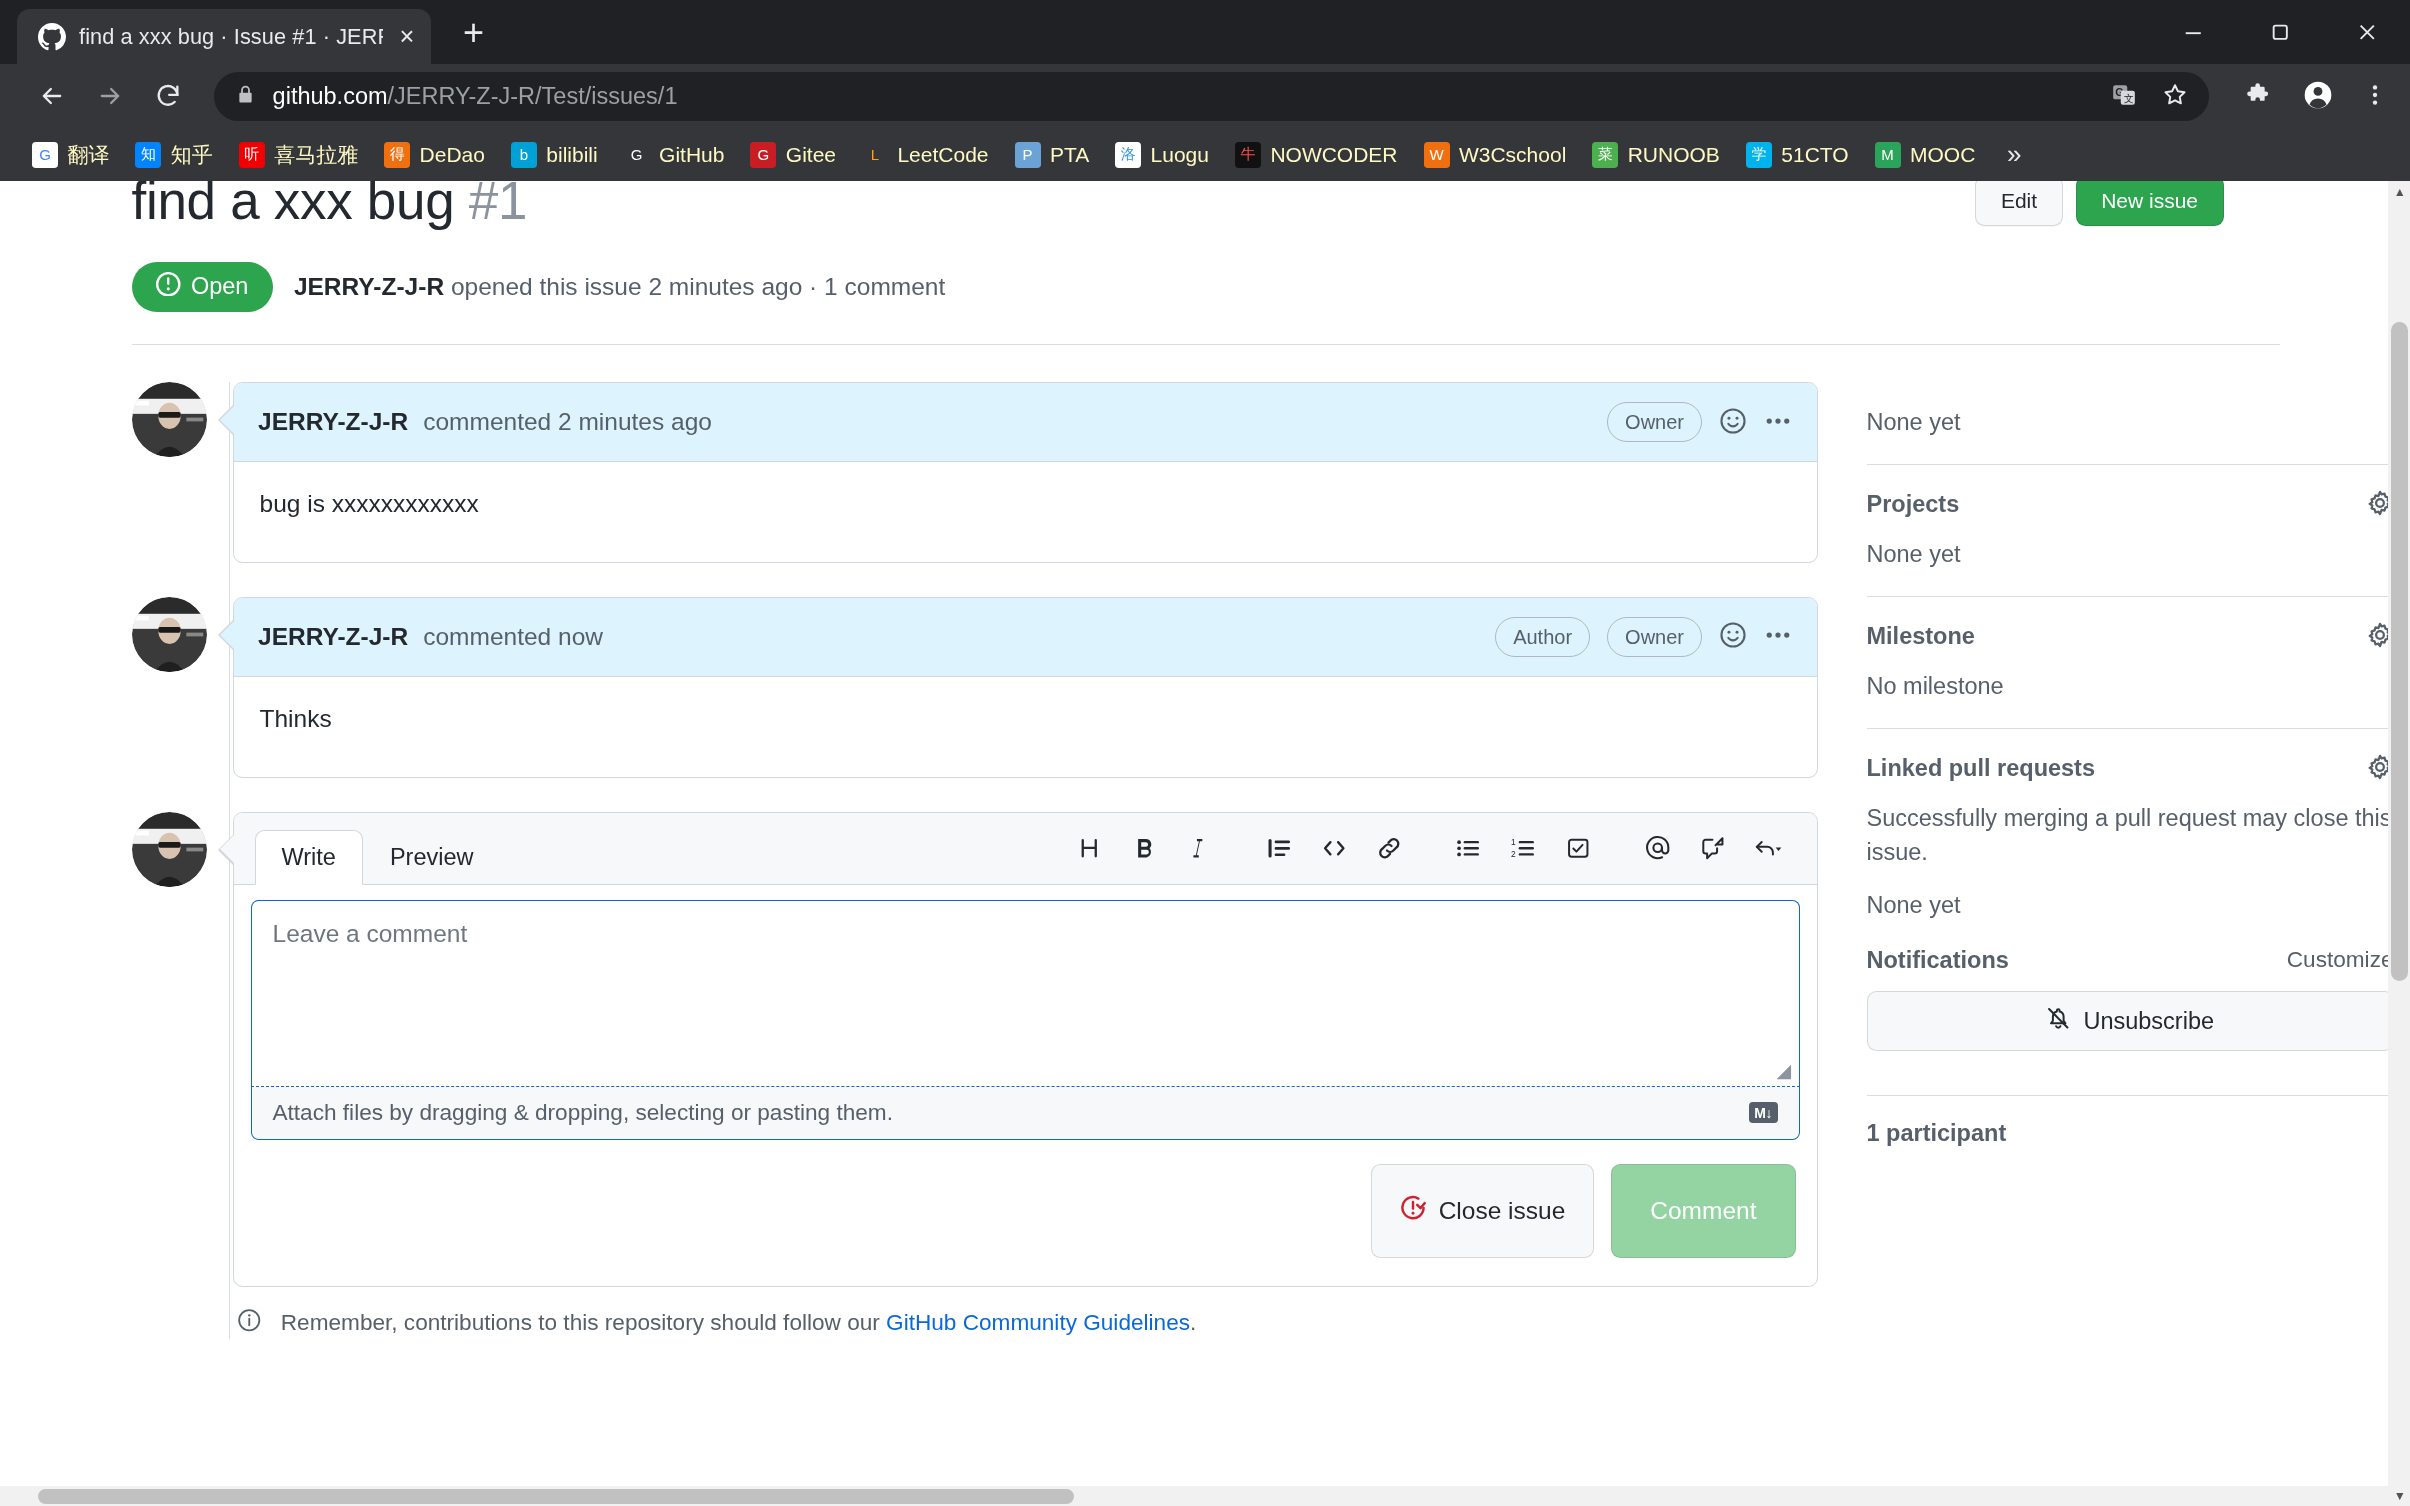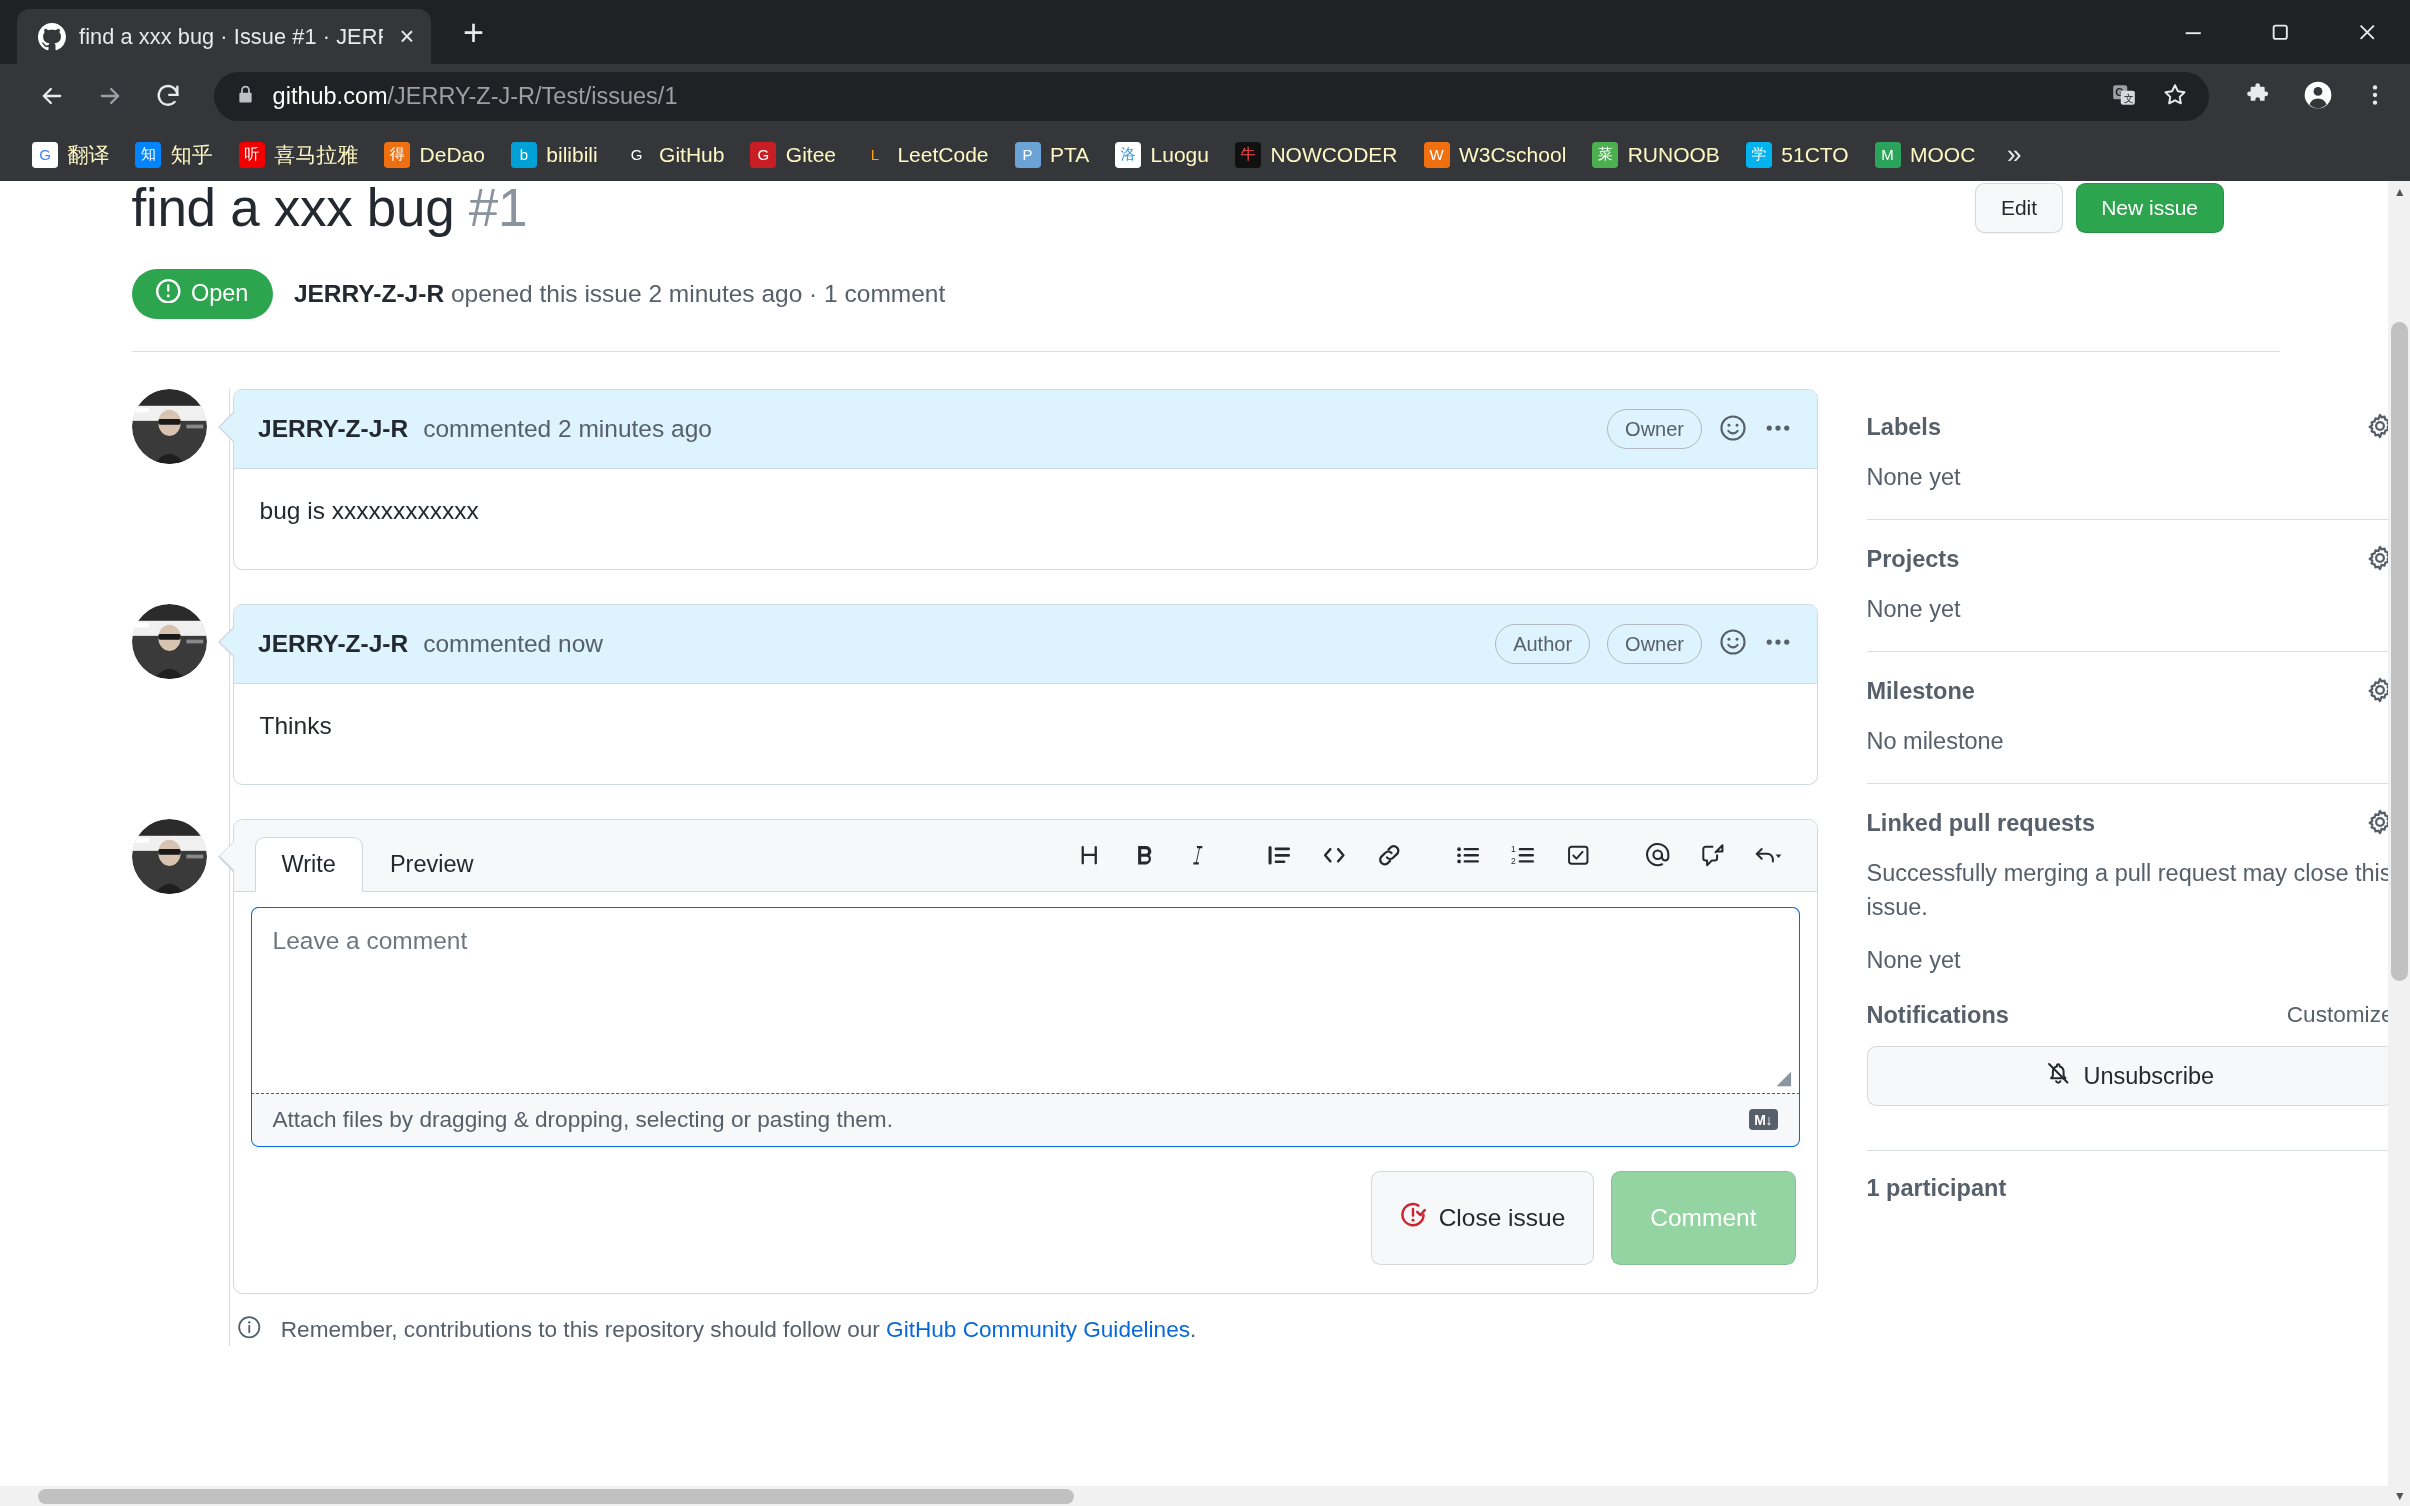--- a/index.html
+++ b/index.html
@@ -53,21 +53,21 @@
   }
   .bm { display: flex; align-items: center; gap: 9.4px; padding: 0 13px; height: 41px; white-space: nowrap; }
   .bm-label { color: #fef9c3; font-size: 21px; }
   .bm-ico { width: 26px; height: 26px; border-radius: 3.8px; flex: 0 0 26px; display: flex;
             align-items: center; justify-content: center; font-size: 15px; color:#fff; overflow:hidden;}
   .bm-overflow { color: #e8eaed; font-size: 26px; margin-left: 9.4px; padding: 0 9.4px; }
 
   
   .page { flex: 1; background: #ffffff; position: relative; overflow: hidden; }
   .page-inner { position: absolute; left: 0; top: -17px; width: 2411px; }
-  .container { width: 2260px; margin: 11px auto; padding: 0 56px; display: block; }
+  .container { width: 2260px; margin: 4px auto; padding: 0 56px; display: block; }
 
   .issue-head { display: flex; align-items: flex-start; padding-top: 0; position: relative; }
   .issue-title {
     font-size: 53px; font-weight: 400; color: #24292f; line-height: 1.25;
     letter-spacing: -0.3px;
   }
   .issue-num { color: #8b949e; font-weight: 300; }
   .head-actions { position: absolute; right: 56px; top: 7.5px; display: flex; gap: 13px; }
   .btn {
     border: 0.9px solid rgba(27,31,36,.15); border-radius: 9.4px; font-size: 21px;
@@ -666,27 +666,20 @@
                 </span>
                 <span><span>Remember, contributions to this repository should follow our </span><a href="#">GitHub Community Guidelines</a><span>.</span></span>
               </div>
             </div>
 
           </div>
 
           <div class="col-side">
             <div id="sidebar-host">
                 <div class="side-sec">
-                  <div class="side-head">
-                    <span class="side-title">Labels</span>
-                    <span class="gear"><svg width="28" height="28" viewBox="0 0 16 16" fill="none" stroke="#57606a" stroke-width="1.3">
-                        <circle cx="8" cy="8" r="2.2"></circle>
-                        <path d="M8 1.6l.9 1.5 1.7-.4.5 1.7 1.7.5-.4 1.7 1.5.9-1.5.9.4 1.7-1.7.5-.5 1.7-1.7-.4L8 14.4l-.9-1.5-1.7.4-.5-1.7-1.7-.5.4-1.7L2.1 8.5l1.5-.9-.4-1.7 1.7-.5.5-1.7 1.7.4z" stroke-linejoin="round"></path>
-                      </svg></span>
-                  </div>
                   <div class="side-text">None yet</div>
                 </div>
                 <div class="side-sec">
                   <div class="side-head">
                     <span class="side-title">Projects</span>
                     <span class="gear"><svg width="28" height="28" viewBox="0 0 16 16" fill="none" stroke="#57606a" stroke-width="1.3">
                         <circle cx="8" cy="8" r="2.2"></circle>
                         <path d="M8 1.6l.9 1.5 1.7-.4.5 1.7 1.7.5-.4 1.7 1.5.9-1.5.9.4 1.7-1.7.5-.5 1.7-1.7-.4L8 14.4l-.9-1.5-1.7.4-.5-1.7-1.7-.5.4-1.7L2.1 8.5l1.5-.9-.4-1.7 1.7-.5.5-1.7 1.7.4z" stroke-linejoin="round"></path>
                       </svg></span>
                   </div>

